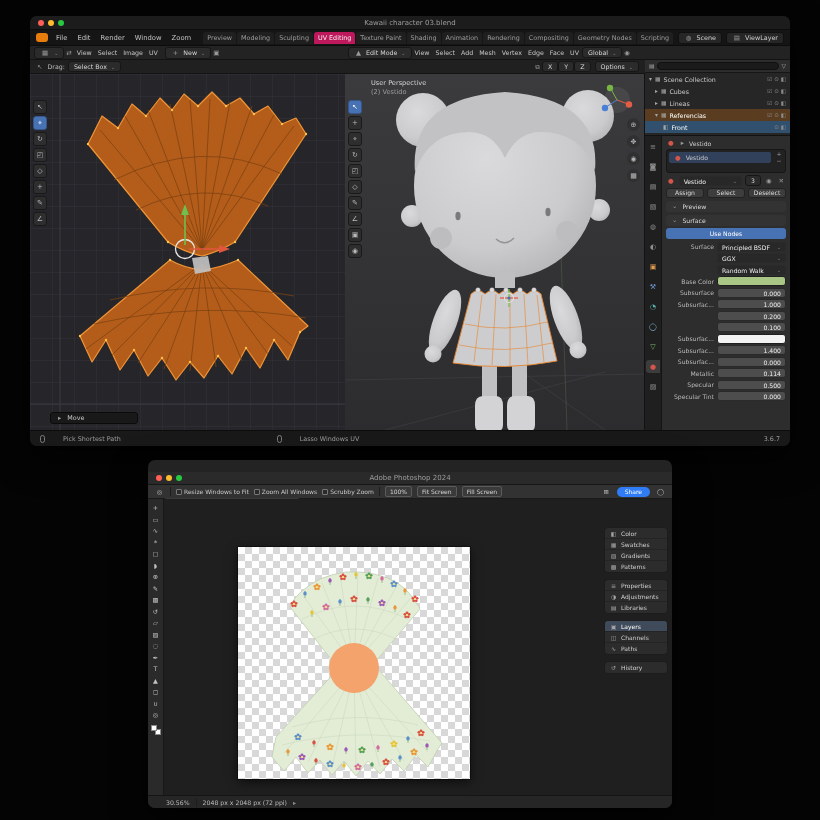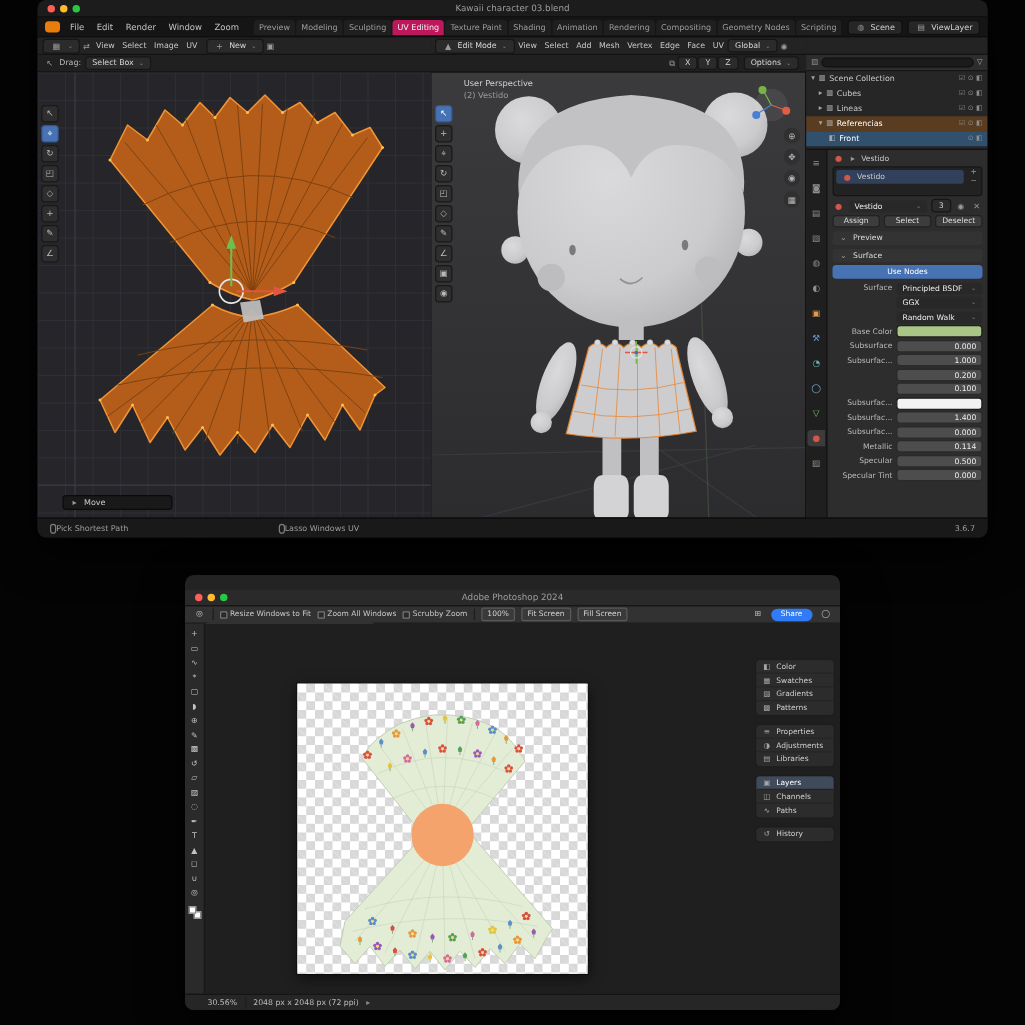--- a/index.html
+++ b/index.html
@@ -1,20 +1,20 @@
 <!DOCTYPE html>
 <html><head>
 <meta charset="utf-8">
 <style>
 *{margin:0;padding:0;box-sizing:border-box;font-family:"DejaVu Sans","Liberation Sans",sans-serif;-webkit-font-smoothing:antialiased;}
 html,body{width:820px;height:820px;background:#040404;overflow:hidden;position:relative;}
 .abs{position:absolute;}
 .win{position:absolute;border-radius:7px;overflow:hidden;box-shadow:0 12px 34px rgba(0,0,0,.75);}
 
-#blender{left:30px;top:0;width:760px;height:430px;background:#1d1d1d;}
+#blender{left:30px;top:16px;width:760px;height:430px;background:#1d1d1d;}
 .titlebar{height:14px;background:#1c1c1d;position:relative;display:flex;align-items:center;border-bottom:1px solid #0d0d0d;}
 .lights{display:flex;gap:4px;margin-left:8px;z-index:2;}
 .light{width:6px;height:6px;border-radius:50%;}
 .lr{background:#ff5f57;}.ly{background:#febc2e;}.lg{background:#28c840;}
 .wtitle{position:absolute;left:0;right:0;text-align:center;font-size:7px;color:#9d9d9d;}
 .b-menubar{height:16px;background:#151515;display:flex;align-items:center;font-size:6.8px;color:#c3c3c3;gap:2px;padding:0 6px;border-bottom:1px solid #0c0c0c;}
 .b-menu{padding:2px 4px;border-radius:2px;}
 .b-logo{width:12px;height:9px;background:#e87d0d;border-radius:3px;margin-right:2px;}
 .tabs{display:flex;margin-left:6px;gap:1px;}
 .tab{padding:2px 4px;font-size:6.4px;color:#9d9d9d;border-radius:3px 3px 0 0;background:#1f1f1f;white-space:nowrap;}
@@ -57,21 +57,21 @@
 .prow{display:flex;align-items:center;margin-bottom:1.5px;gap:3px;}
 .plabel{width:48px;text-align:right;color:#b9b9b9;white-space:nowrap;overflow:hidden;flex:none;}
 .pval{flex:1;height:10px;background:#4d4d4d;border:1px solid #2a2a2a;border-radius:3px;color:#eee;text-align:right;padding:0 4px;line-height:9px;}
 .pval.drop{background:#282828;text-align:left;}
 .pval.drop::after{content:"⌄";float:right;color:#8a8a8a;font-size:5px;}
 .psw{flex:1;height:10px;border-radius:3px;border:1px solid #1f1f1f;}
 .phead{height:11px;display:flex;align-items:center;gap:3px;background:#333333;border-radius:3px;margin:3px 0 2px 0;padding:0 4px;color:#ddd;}
 .pbtn{flex:1;height:10px;background:#3d3d3d;border:1px solid #222;border-radius:3px;display:flex;align-items:center;justify-content:center;color:#ddd;}
 .usenodes{height:11px;background:#4772b3;border-radius:3px;display:flex;align-items:center;justify-content:center;color:#fff;margin-bottom:3px;}
 
-.b-status{position:absolute;left:0;right:0;bottom:0;height:16px;background:#191919;border-top:1px solid #0c0c0c;display:flex;align-items:center;font-size:6.4px;color:#9c9c9c;padding:0 10px;gap:0;}
+.b-status{position:absolute;left:0;right:0;bottom:0;height:16px;background:#191919;border-top:1px solid #0c0c0c;display:flex;align-items:center;font-size:6.4px;color:#9c9c9c;padding:0 10px;gap:18px;}
 .mouse{width:5px;height:8px;border:1px solid #7d7d7d;border-radius:2.5px;}
 
 #photoshop{left:148px;top:460px;width:524px;height:348px;background:#232324;}
 .ps-title{height:13px;background:#2a2a2b;position:relative;display:flex;align-items:center;border-bottom:1px solid #161616;margin-top:12px;}
 .ps-opts{height:14px;background:#323233;display:flex;align-items:center;gap:5px;padding:0 6px;font-size:6px;color:#c9c9c9;border-bottom:1px solid #1a1a1a;}
 .cb{display:flex;align-items:center;gap:2px;}
 .cbbox{width:6px;height:6px;border:1px solid #777;border-radius:1px;background:#2a2a2a;}
 .obtn{border:1px solid #5a5a5a;border-radius:2px;padding:1px 4px;color:#d5d5d5;background:#3a3a3b;}
 .share{background:#2f7cf6;color:#fff;border-radius:7px;padding:1.5px 8px;font-size:6px;}
 .sep{width:1px;height:9px;background:#1d1d1d;}

